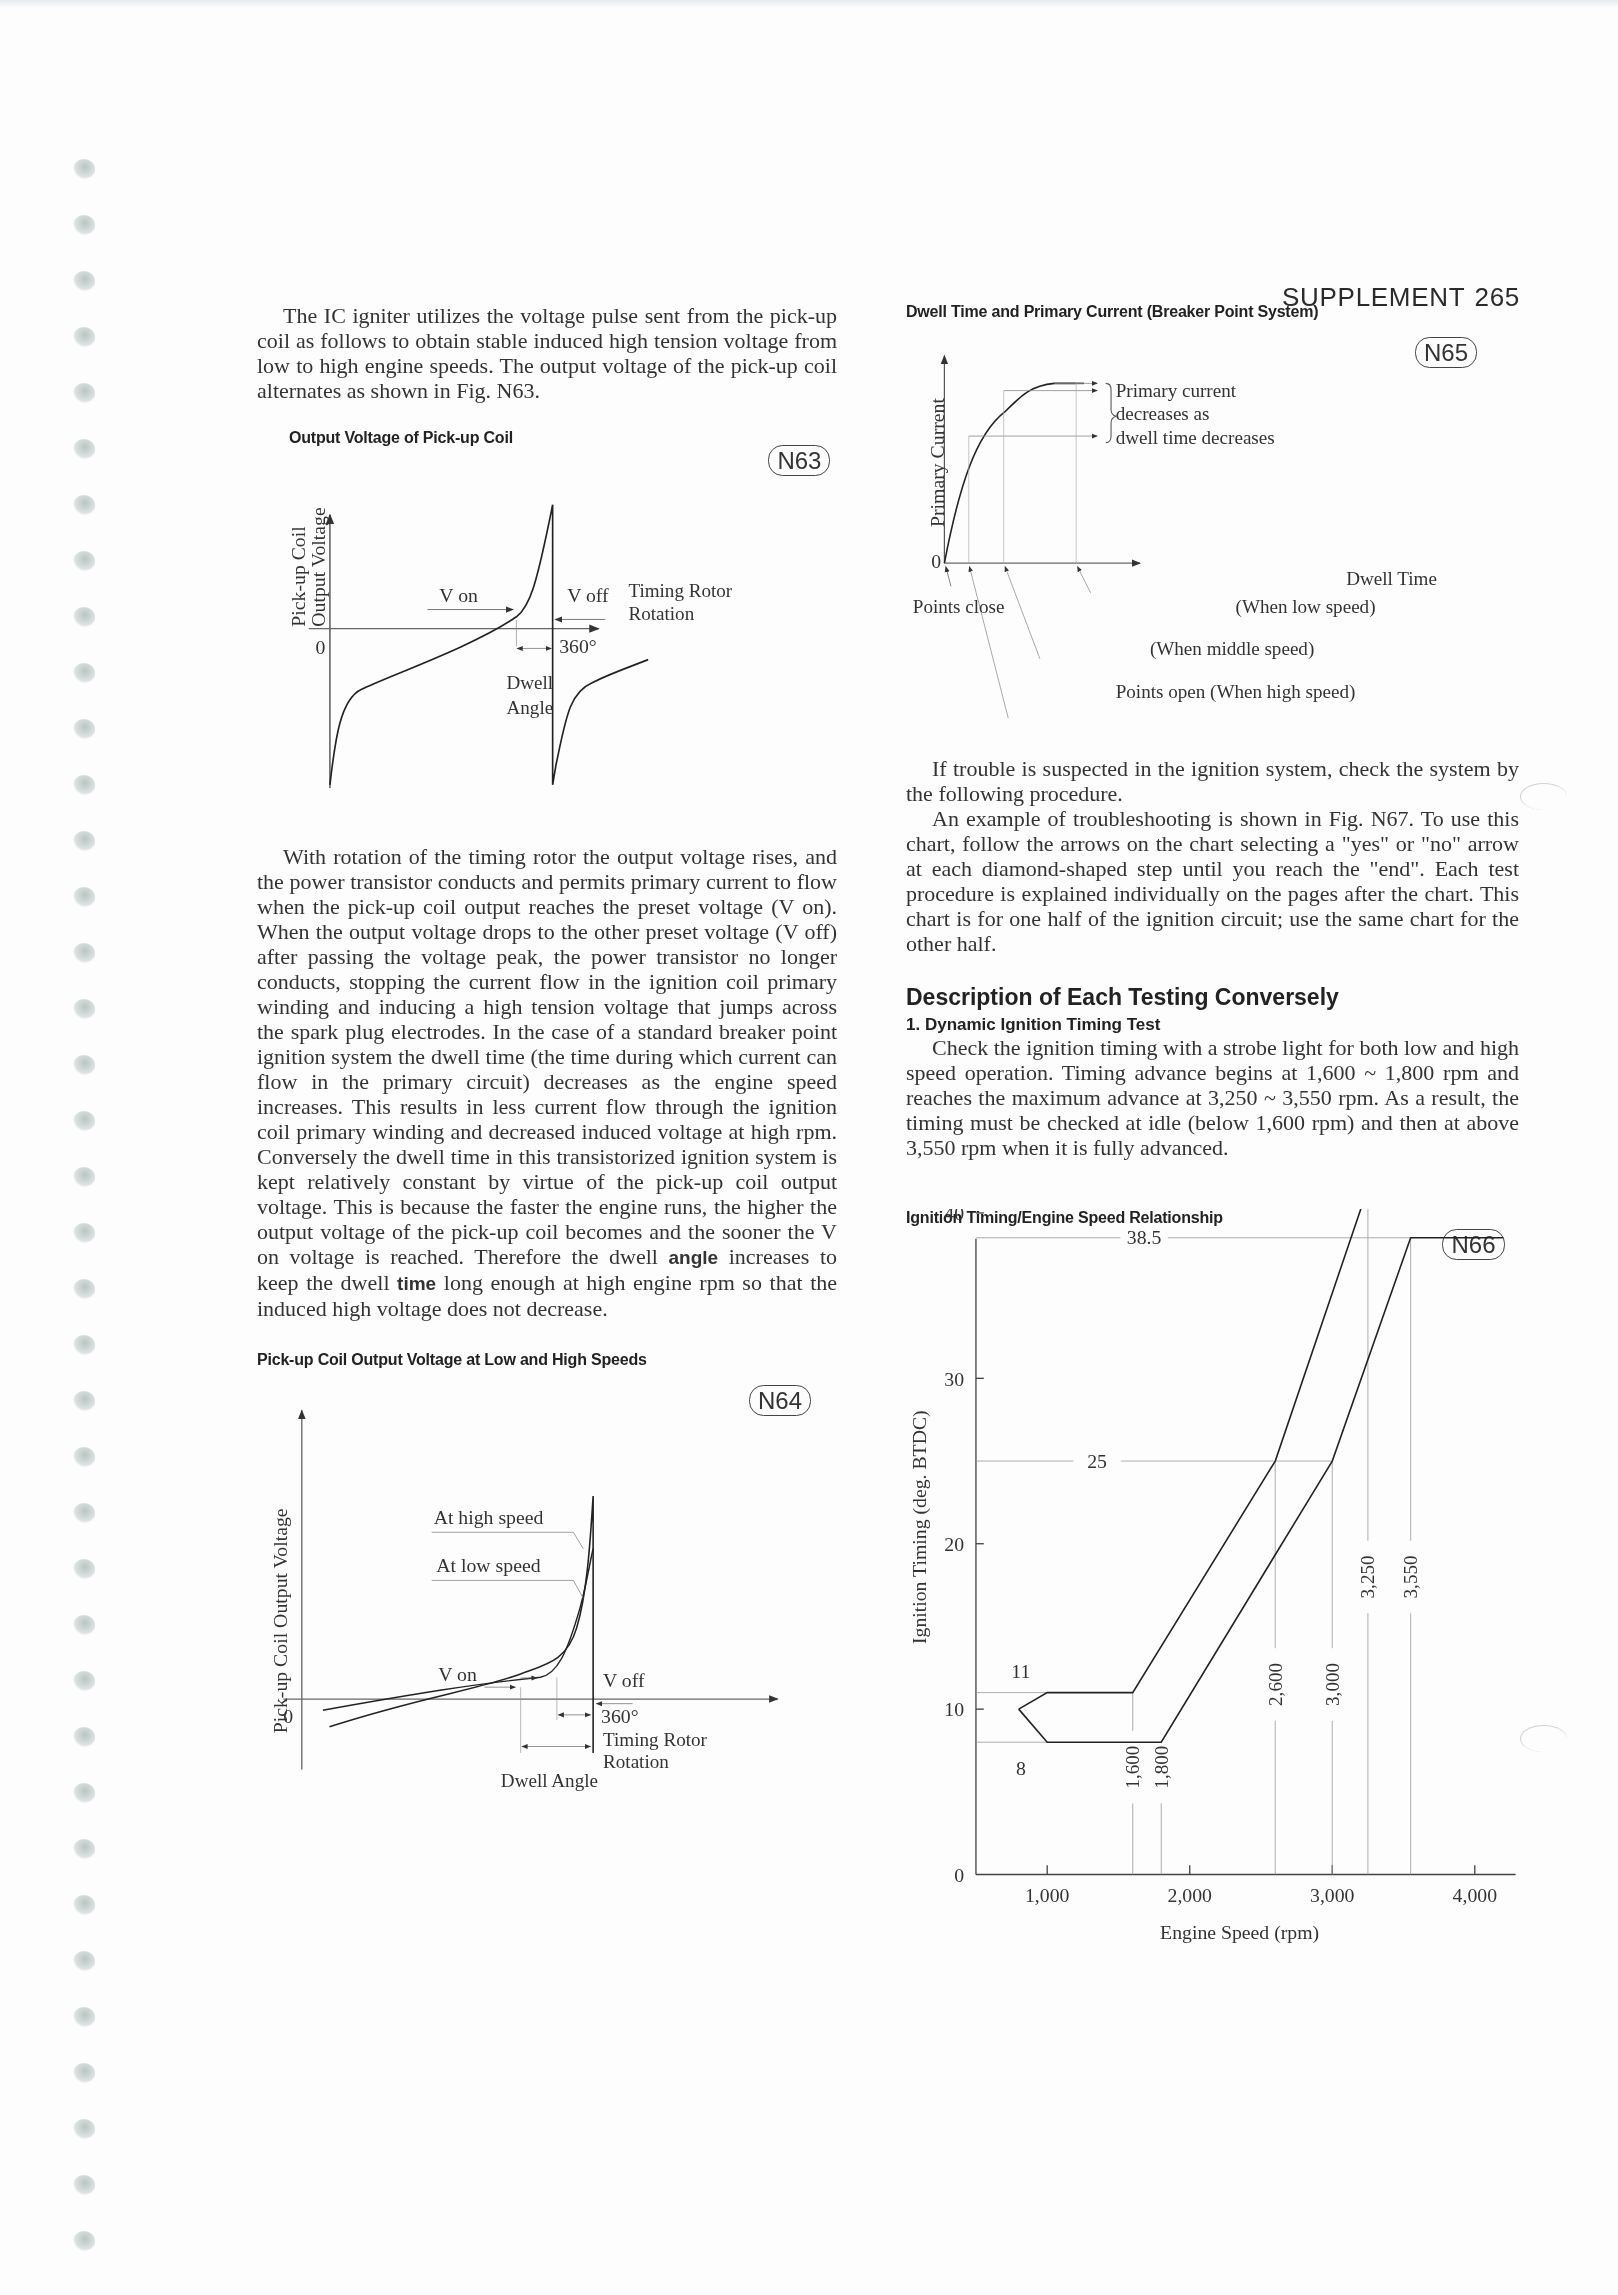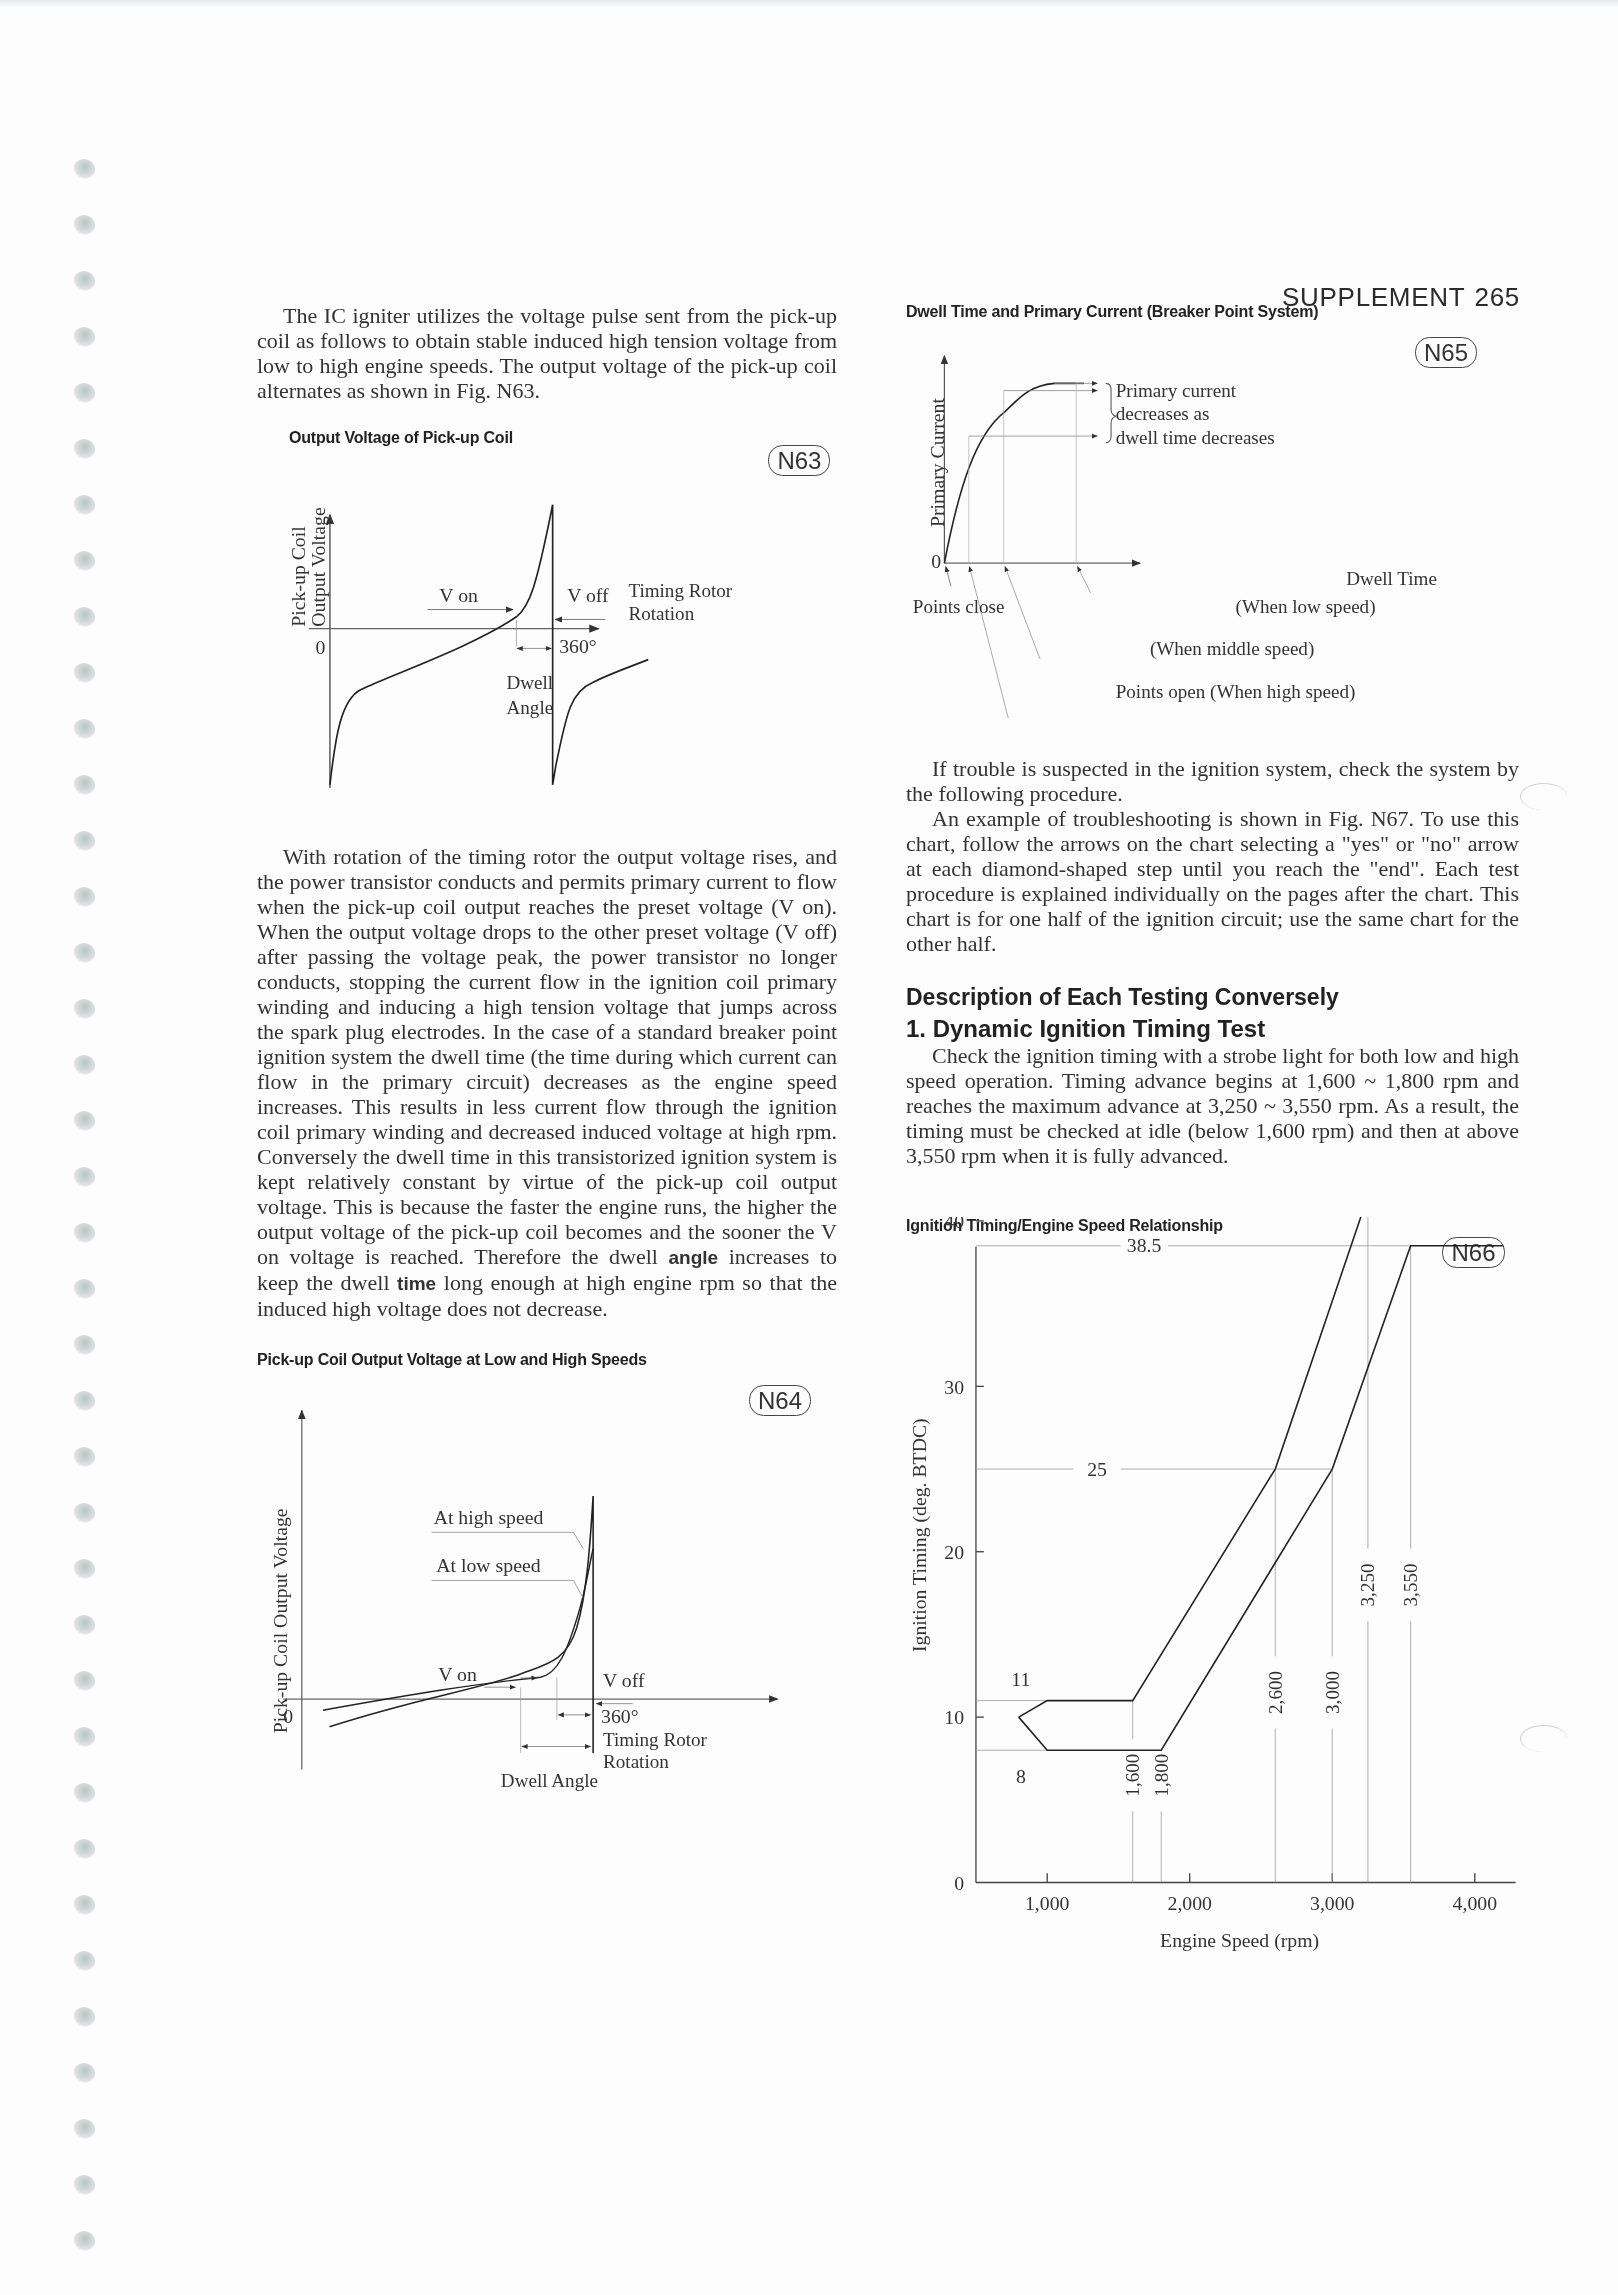--- a/index.html
+++ b/index.html
@@ -18,21 +18,21 @@
   .page-header { position: absolute; right: 99px; top: 248px; font-family: "Liberation Sans", sans-serif;
     font-size: 26px; letter-spacing: 0.7px; color: #2b2b2b; margin-top: 34px; }
   .page-header .num { margin-left: 9.2px; }
 
   .col-left  { position: absolute; left: 257px; top: 303px; width: 580px; }
   .col-right { position: absolute; left: 906px; top: 303px; width: 613px; }
 
   p.body { margin: 0; font-size: 22px; line-height: 25px; text-align: justify; text-indent: 26px; color: #333; }
   .fig-title { font-family: "Liberation Sans", sans-serif; font-weight: bold; font-size: 16px; color: #222; letter-spacing: -0.2px; }
   .sec-title { font-family: "Liberation Sans", sans-serif; font-weight: bold; font-size: 23px; color: #222; }
-  .sub-title { font-family: "Liberation Sans", sans-serif; font-weight: bold; font-size: 24px; color: #222; }
+  .sub-title { font-family: "Liberation Sans", sans-serif; font-weight: bold; font-size: 17px; color: #222; }
   .ital-title { font-family: "Liberation Sans", sans-serif; font-style: italic; font-size: 24px; color: #222; }
   .badge { display: inline-block; border: 1.3px solid #444; border-radius: 14.5px; padding: 0 8px; font-family: "Liberation Sans", sans-serif;
     font-size: 24px; line-height: 29px; color: #333; }
   b.em { font-family: "Liberation Sans", sans-serif; font-weight: bold; font-size: 19px; }
 
   svg text { font-family: "Liberation Serif", serif; fill: #333; }
   .abs { position: absolute; }
 </style>
 </head>
 <body>

